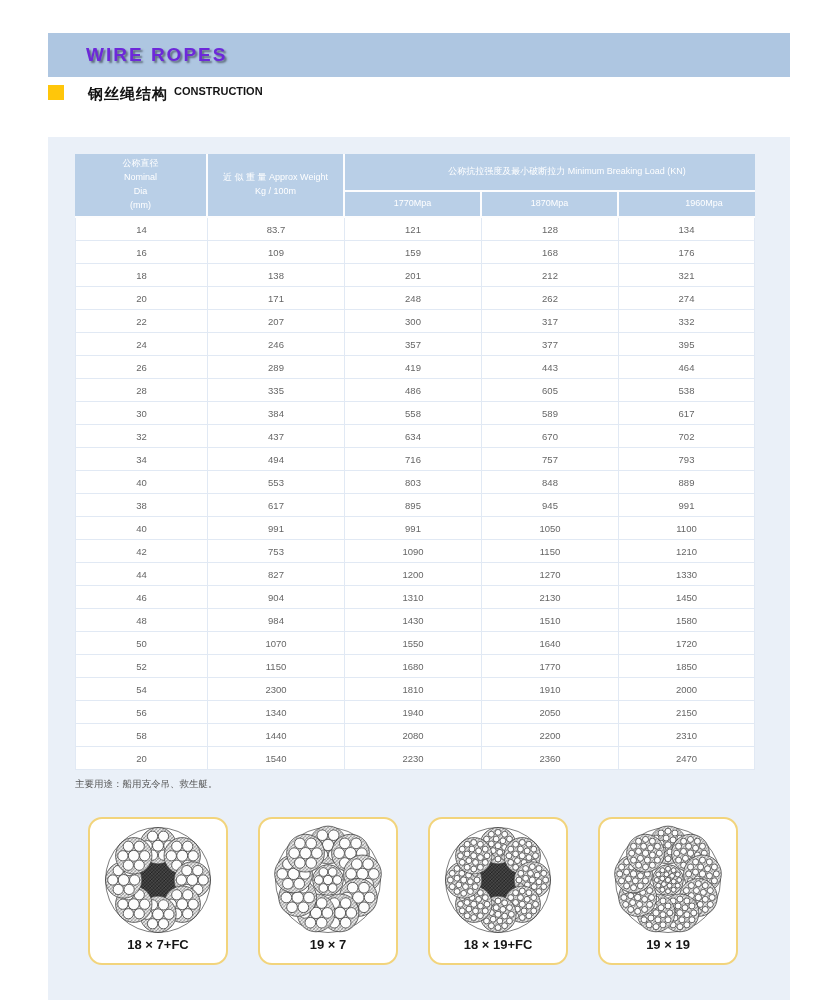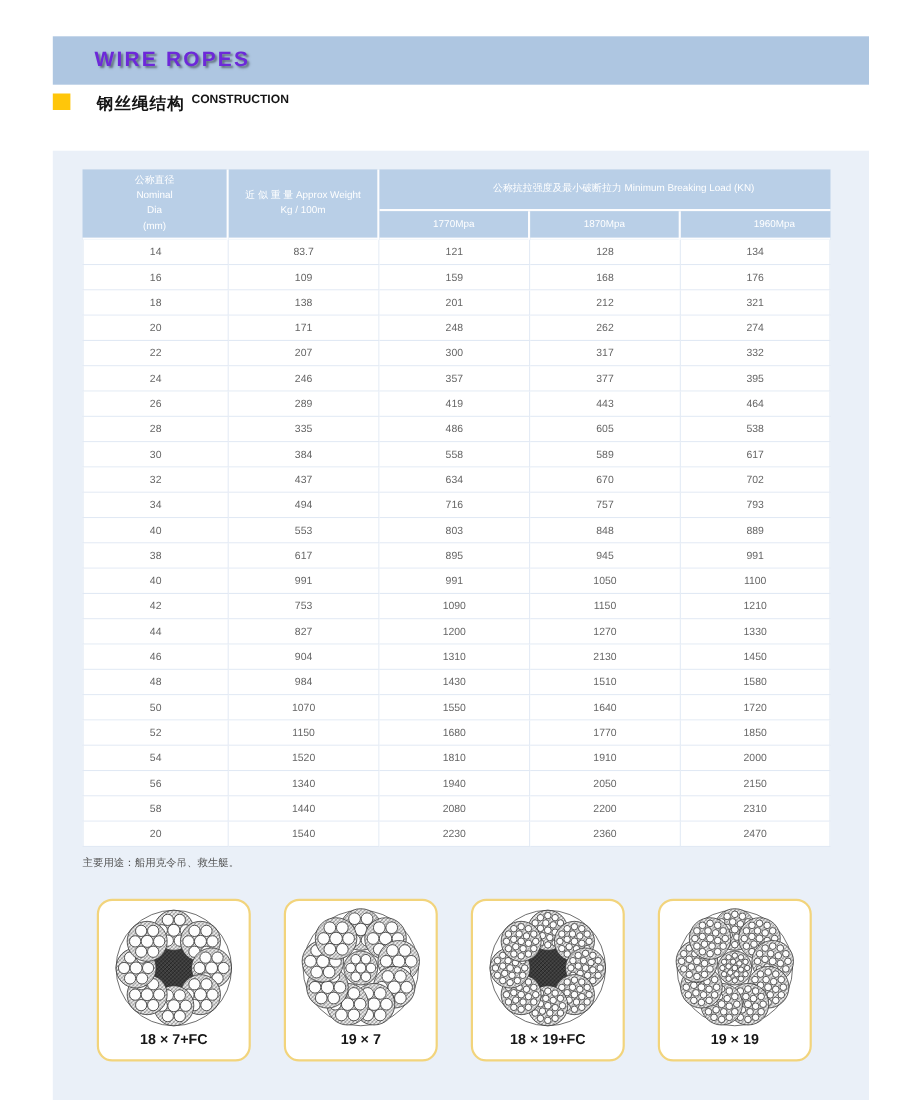--- a/index.html
+++ b/index.html
@@ -234,21 +234,21 @@
         </tr>
         <tr>
           <td>52</td>
           <td>1150</td>
           <td>1680</td>
           <td>1770</td>
           <td>1850</td>
         </tr>
         <tr>
           <td>54</td>
-          <td>1520</td>
+          <td>2300</td>
           <td>1810</td>
           <td>1910</td>
           <td>2000</td>
         </tr>
         <tr>
           <td>56</td>
           <td>1340</td>
           <td>1940</td>
           <td>2050</td>
           <td>2150</td>

